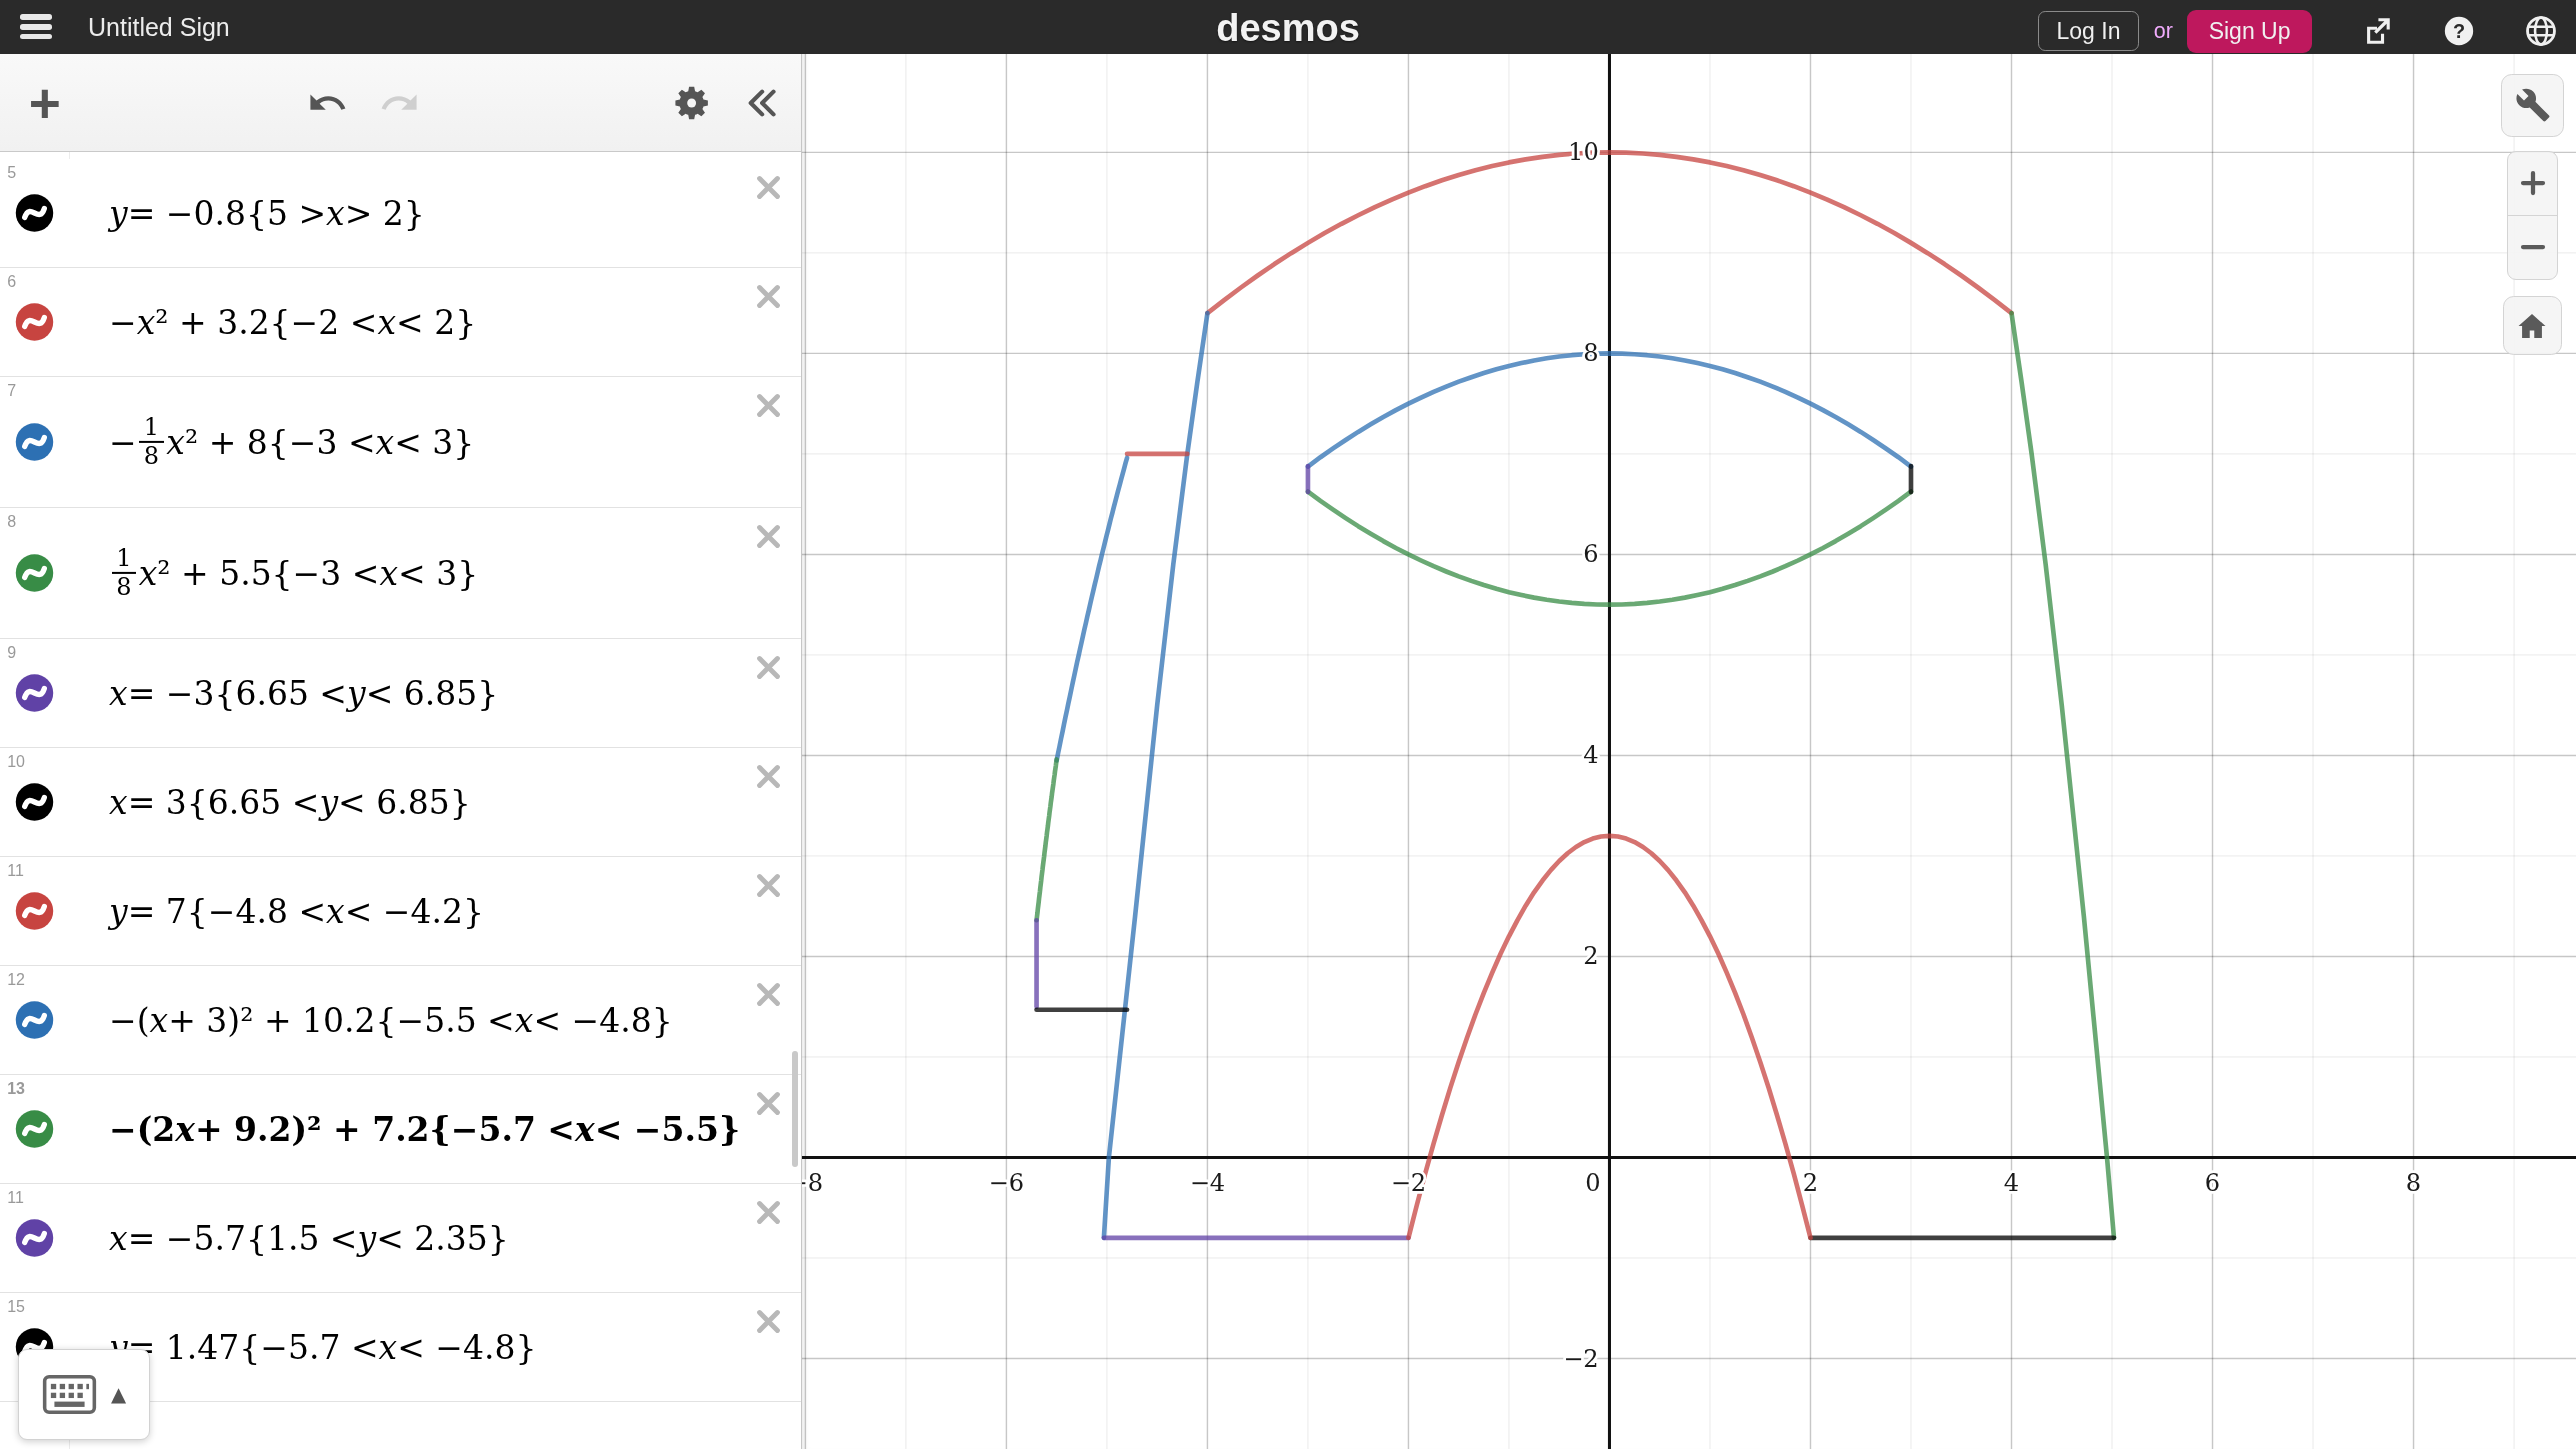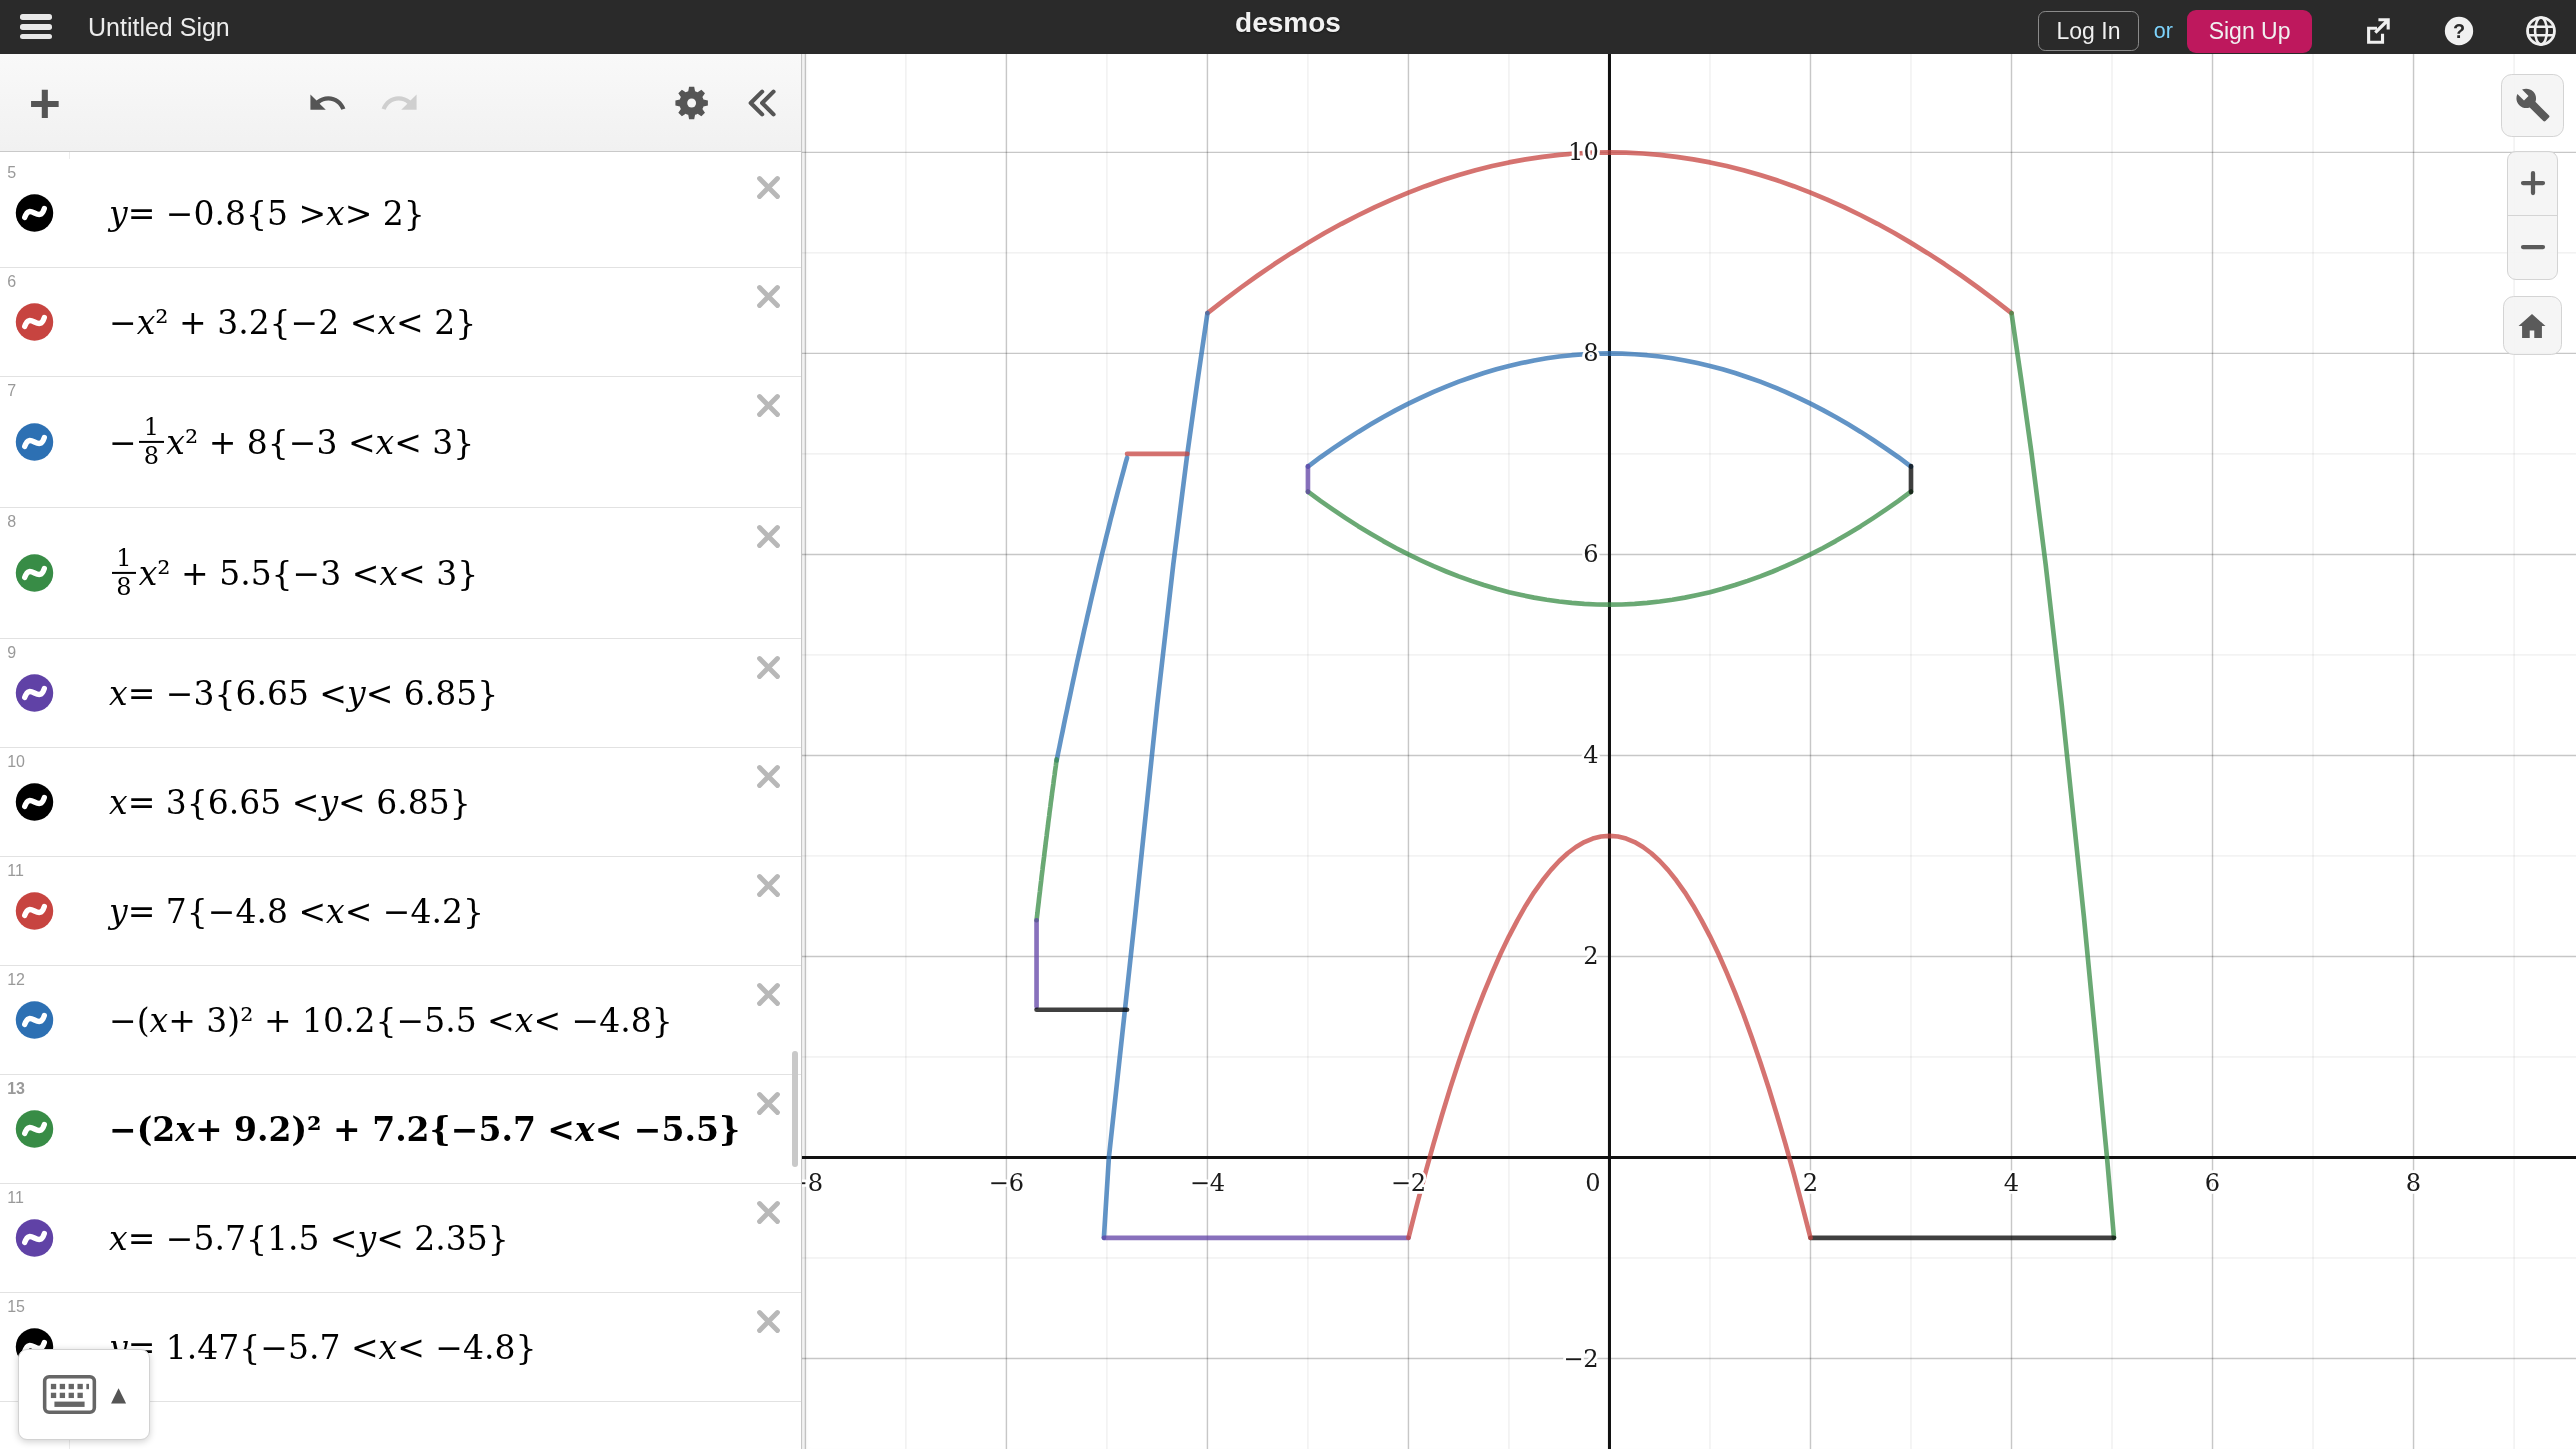--- a/index.html
+++ b/index.html
@@ -9,28 +9,28 @@
   
   #header { position:absolute; left:0; top:0; width:2576px; height:54px;
             background:#2a2a2a; z-index:50; }
   #hamburger { position:absolute; left:19.7px; top:11.6px; width:36px; height:30px;
                cursor:pointer; }
   #hamburger span { display:block; width:32px; height:5.4px; background:#e8e8e8;
                     border-radius:2.7px; margin:2.7px 0 4.5px 0; }
   #graph-title { position:absolute; left:88px; top:12.5px; color:#ececec;
                  font-size:25px; }
   #logo { position:absolute; left:50%; top:7.2px; transform:translateX(-50%);
-          color:#f2f2f2; font-size:28px; font-weight:bold; letter-spacing:0;
+          color:#f2f2f2; font-size:38px; font-weight:bold; letter-spacing:0;
           text-shadow:0 0.9px 1.8px rgba(0,0,0,.5); }
   #header-right { position:absolute; right:18px; top:0; height:62px;
                   display:flex; align-items:center; }
   .hbtn { font-size:23px; color:#f0f0f0; }
   #login-btn { border:1.8px solid #8a8a8a; border-radius:7.2px; padding:5.4px 18px;
                background:transparent; cursor:pointer; }
-  #or-label { color:#7dd3fc; font-size:21.5px; margin:0 14.3px; }
+  #or-label { color:#f0abfc; font-size:21.5px; margin:0 14.3px; }
   #signup-btn { background:#be185d; border:none; border-radius:9px;
                 padding:8px 21.5px; cursor:pointer; }
   .hicon { width:34px; height:34px; margin-left:48px; cursor:pointer; }
 
   
   #panel { position:absolute; left:0; top:54px; width:801px; height:1395px;
            background:#fff; z-index:20; }
   #panel-toolbar { position:absolute; left:0; top:0; width:100%; height:98px;
                    background:linear-gradient(#f9f9f9,#f1f1f1);
                    border-bottom:0.9px solid #c9c9c9; }

